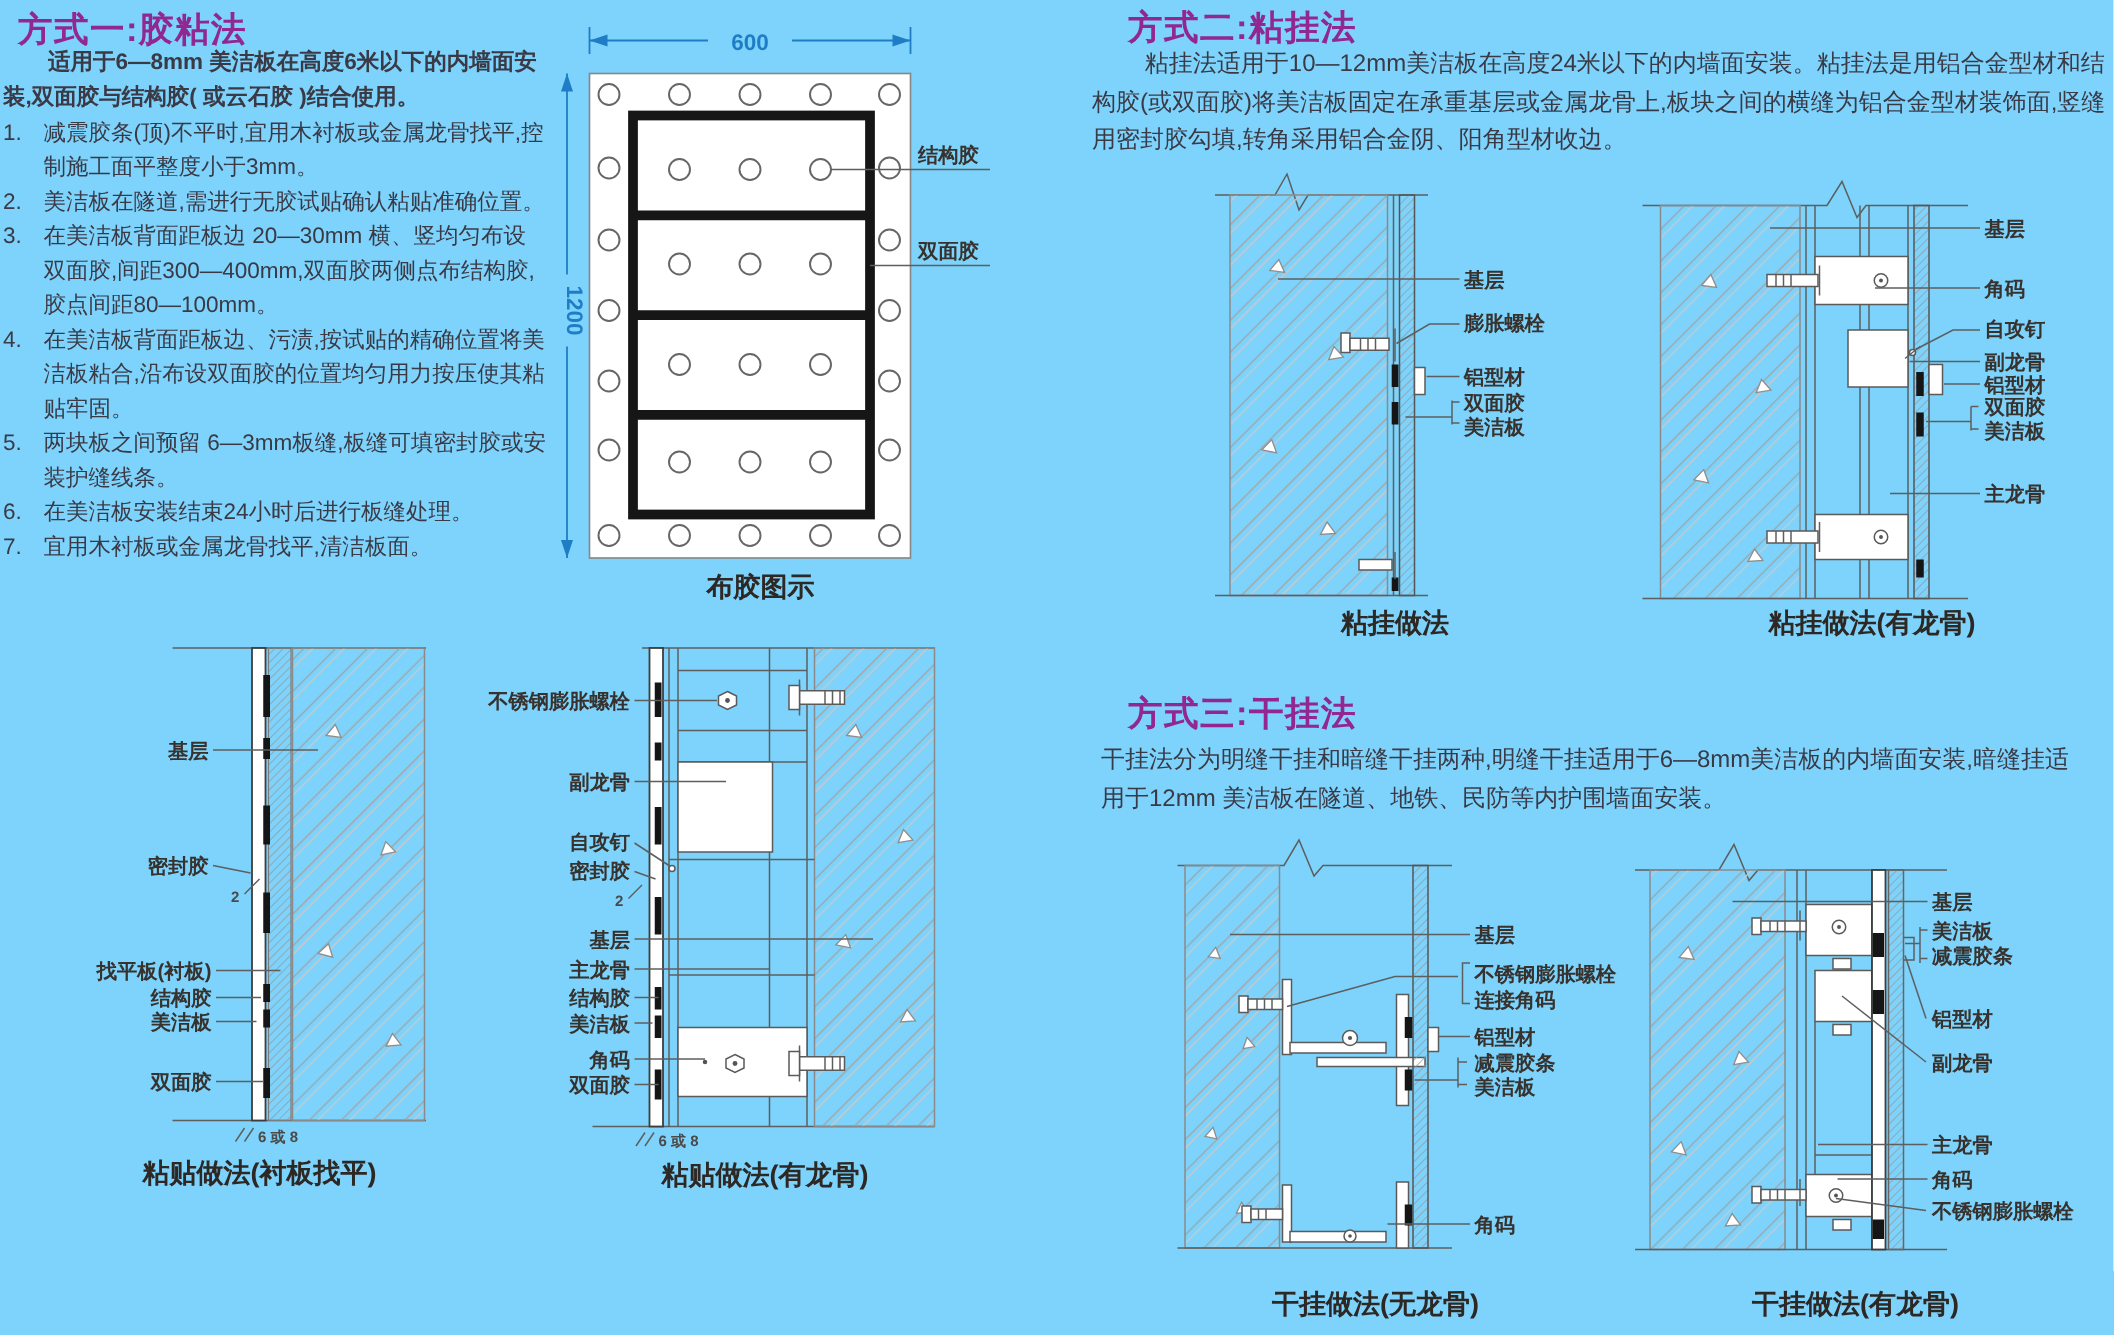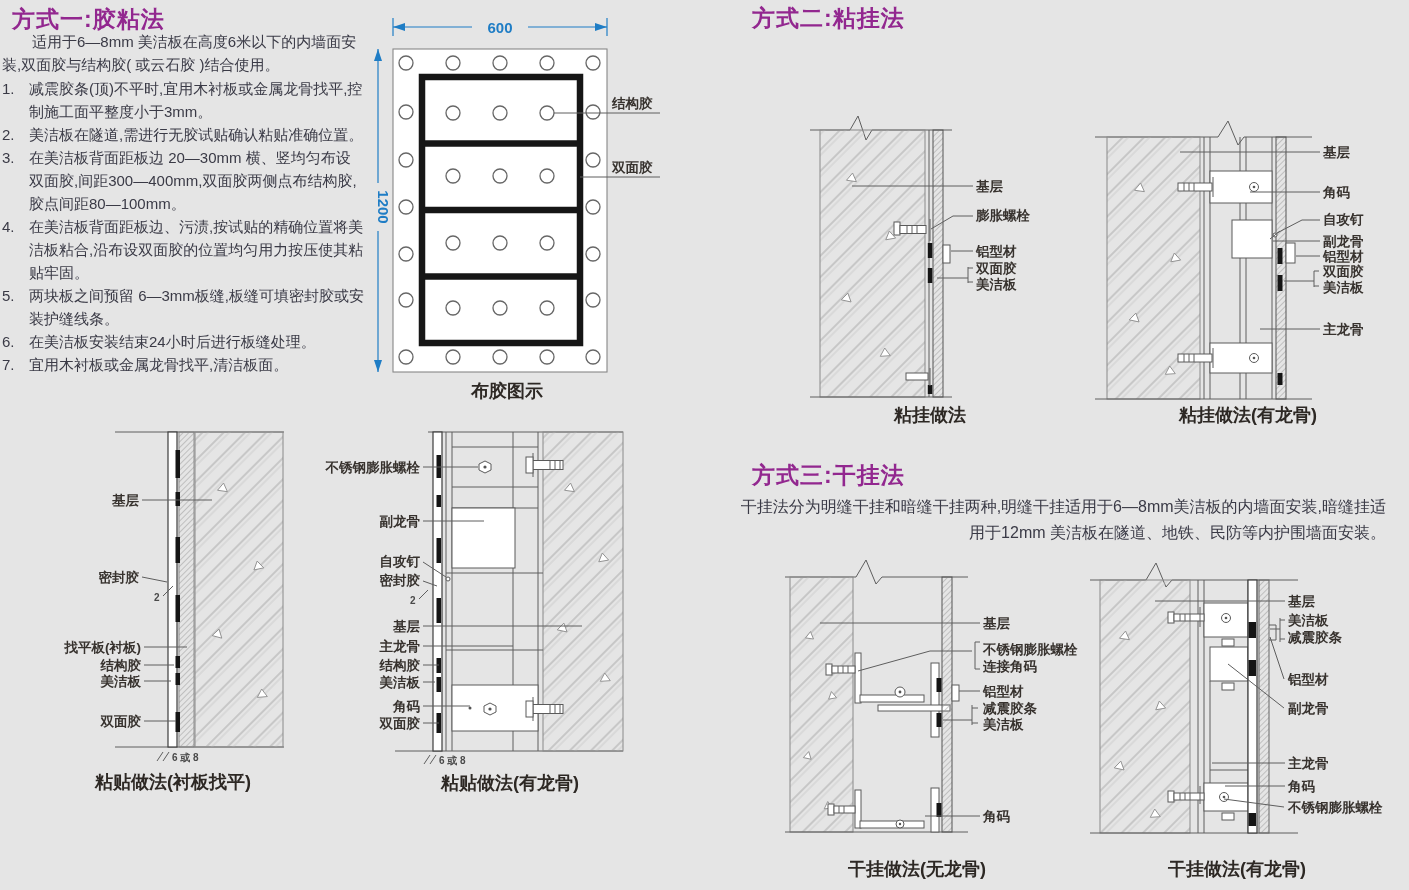--- a/index.html
+++ b/index.html
@@ -1,20 +1,20 @@
 <!DOCTYPE html>
 <html><head>
 <meta charset="utf-8">
 <style>
   html,body{margin:0;padding:0;background:#ffffff;}
-  #page{position:relative;width:1409px;height:890px;background:#e5e5e5;overflow:hidden;
+  #page{position:relative;width:1409px;height:890px;background:#7dd3fc;overflow:hidden;
         font-family:"Liberation Sans",sans-serif;color:#3a3a46;}
   .mtitle{position:absolute;margin:0;font-size:23px;font-weight:bold;color:#92278F;letter-spacing:1px;}
   .textcol{position:absolute;font-size:15px;line-height:23px;color:#3a3a46;}
-  .intro{margin:0 0 1px 0;text-indent:2em;}
+  .intro{margin:0 0 1px 0;text-indent:2em;font-weight:bold;}
   .step{display:flex;}
   .step .num{width:27px;flex:none;}
   .step .txt{flex:1;}
   .para{position:absolute;margin:0;font-size:16px;line-height:25.5px;color:#3a3a46;}
   .indent{text-indent:2.2em;}
   .diag{position:absolute;}
   svg text.lblL{font:bold 13.5px "Liberation Sans",sans-serif;fill:#37322e;text-anchor:end;}
   svg text.lblR{font:bold 13.5px "Liberation Sans",sans-serif;fill:#37322e;text-anchor:start;}
   svg text.cap{font:bold 18px "Liberation Sans",sans-serif;fill:#2d2824;text-anchor:middle;}
   svg text.sm{font:bold 10px "Liberation Sans",sans-serif;fill:#4a4a4a;text-anchor:start;}
@@ -266,20 +266,21 @@
     <text class="lblL" x="120" y="286">角码</text>
     <line class="ln" x1="123" y1="298" x2="139" y2="298"></line>
     <text class="lblL" x="120" y="303">双面胶</text>
     <line class="ln" x1="124" y1="339" x2="130" y2="330"></line>
       <line class="ln" x1="130" y1="339" x2="136" y2="330"></line>
     <text class="sm" x="139" y="339">6 或 8</text>
     <text class="cap" x="210" y="364">粘贴做法(有龙骨)</text>
   </svg>
 
   <h2 class="mtitle" style="left:752px;top:3px;">方式二:粘挂法</h2>
+  <p class="para indent" style="left:728px;top:30px;width:676px;">粘挂法适用于10—12mm美洁板在高度24米以下的内墙面安装。粘挂法是用铝合金型材和结构胶(或双面胶)将美洁板固定在承重基层或金属龙骨上,板块之间的横缝为铝合金型材装饰面,竖缝用密封胶勾填,转角采用铝合金阴、阳角型材收边。</p>
 
   <svg class="diag" style="left:790px;top:115px;" width="300" height="320" viewBox="0 0 300 320">
     <defs>
       <pattern id="w4" patternUnits="userSpaceOnUse" width="15" height="15" patternTransform="rotate(45)">
         <line x1="1" y1="0" x2="1" y2="15" stroke="#a3a3a3" stroke-width="0.9"></line>
         <line x1="5" y1="0" x2="5" y2="15" stroke="#c9c9c9" stroke-width="0.9"></line>
       </pattern>
       <pattern id="f4" patternUnits="userSpaceOnUse" width="4" height="4" patternTransform="rotate(45)">
         <line x1="0" y1="0" x2="0" y2="4" stroke="#9a9a9a" stroke-width="1"></line>
       </pattern>
@@ -401,21 +402,21 @@
     <line class="ln" x1="234" y1="156" x2="239" y2="156"></line>
       <line class="ln" x1="234" y1="171" x2="239" y2="171"></line>
     <text class="lblR" x="243" y="161">双面胶</text>
     <text class="lblR" x="243" y="177">美洁板</text>
     <line class="ln" x1="180" y1="214" x2="240" y2="214"></line>
     <text class="lblR" x="243" y="219">主龙骨</text>
     <text class="cap" x="168" y="306">粘挂做法(有龙骨)</text>
   </svg>
 
   <h2 class="mtitle" style="left:752px;top:444px;margin-top:16px;">方式三:干挂法</h2>
-  <p class="para" style="left:734px;top:494px;width:652px;text-align:right;">干挂法分为明缝干挂和暗缝干挂两种,明缝干挂适用于6—8mm美洁板的内墙面安装,暗缝挂适用于12mm 美洁板在隧道、地铁、民防等内护围墙面安装。</p>
+  <p class="para" style="left:734px;top:494px;width:652px;">干挂法分为明缝干挂和暗缝干挂两种,明缝干挂适用于6—8mm美洁板的内墙面安装,暗缝挂适用于12mm 美洁板在隧道、地铁、民防等内护围墙面安装。</p>
 
   <svg class="diag" style="left:760px;top:555px;" width="320" height="335" viewBox="0 0 320 335">
     <defs>
       <pattern id="w6" patternUnits="userSpaceOnUse" width="15" height="15" patternTransform="rotate(45)">
         <line x1="1" y1="0" x2="1" y2="15" stroke="#a3a3a3" stroke-width="0.9"></line>
         <line x1="5" y1="0" x2="5" y2="15" stroke="#c9c9c9" stroke-width="0.9"></line>
       </pattern>
       <pattern id="f6" patternUnits="userSpaceOnUse" width="4" height="4" patternTransform="rotate(45)">
         <line x1="0" y1="0" x2="0" y2="4" stroke="#9a9a9a" stroke-width="1"></line>
       </pattern>

